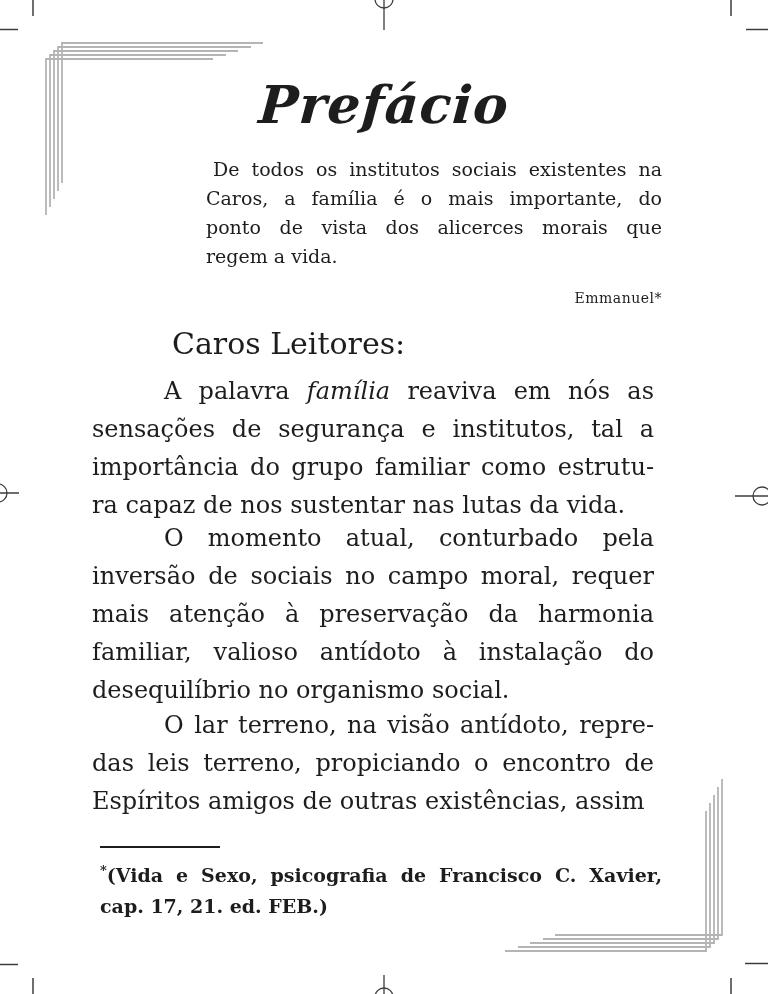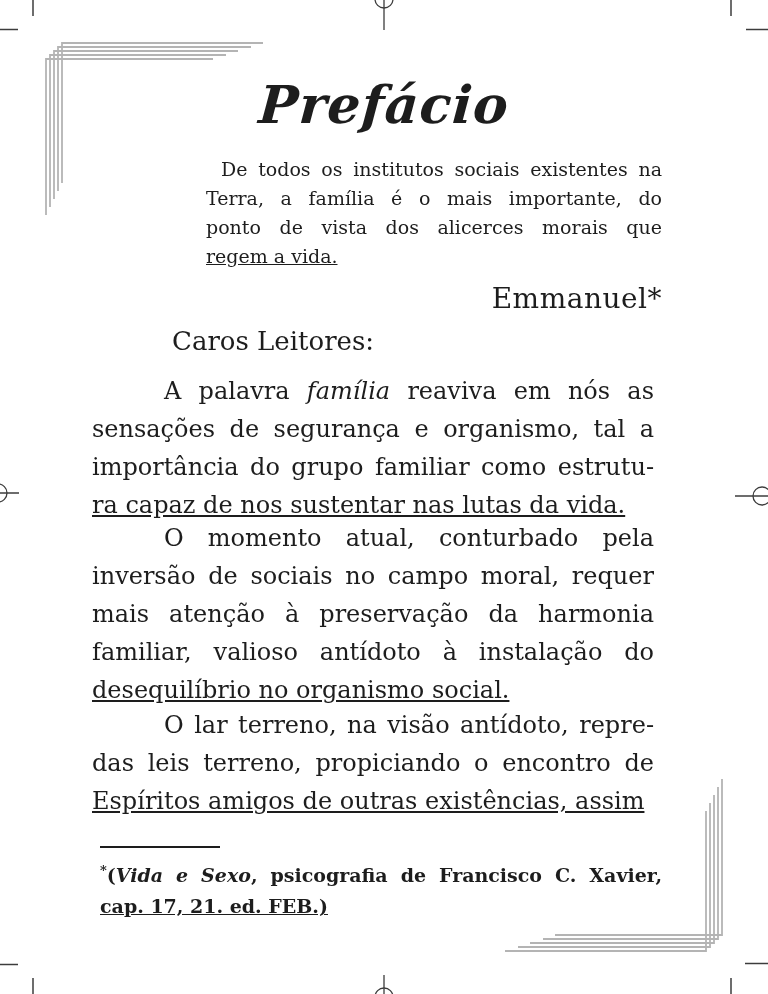--- a/index.html
+++ b/index.html
@@ -5,41 +5,41 @@
   html,body{margin:0;padding:0;background:#ffffff;}
   .page{
     position:relative;width:768px;height:994px;background:#ffffff;
     font-family:"DejaVu Serif", "Liberation Serif", serif;
     color:#1d1d1d;overflow:hidden;
   }
   .decor-svg{position:absolute;left:0;top:0;pointer-events:none;}
 
   
   .jl{text-align:justify;text-align-last:justify;white-space:nowrap;}
-  .jl.last{text-align-last:left;text-decoration:underline;}
+  .jl.last{text-align-last:left;}
   .ind{padding-left:72px;}
 
   .title{
     position:absolute;left:0;top:74px;width:768px;text-align:center;
     font-size:52px;font-weight:bold;font-style:italic;letter-spacing:1px;
     transform:skewX(-4deg);
   }
 
   .epigraph{
     position:absolute;left:206px;top:155px;width:456px;
     font-size:19px;line-height:29px;
   }
-  .epigraph .first{padding-left:7px;margin-left:8px;}
+  .epigraph .first{padding-left:7px;}
 
   .attribution{
-    margin-top:13px;text-align:right;font-size:28px;letter-spacing:0.5px;
+    margin-top:13px;text-align:right;font-size:14px;letter-spacing:0.5px;
   }
 
   .salutation{
-    position:absolute;left:172px;top:326px;font-size:26px;
+    position:absolute;left:172px;top:326px;font-size:30px;
   }
 
   .body-par{
     position:absolute;left:92px;width:562px;
     font-size:24px;line-height:38px;
   }
   .p1{top:372px;}
   .p2{top:519px;}
   .p3{top:706px;}
   .it{font-style:italic;}
@@ -47,21 +47,21 @@
   .footnote{
     position:absolute;left:100px;top:846px;width:562px;
     font-size:19px;line-height:31px;font-weight:bold;
   }
   .footnote-rule{
     width:120px;height:0;border-top:2px solid #1d1d1d;margin-bottom:7px;
   }
   .fn-marker{
     vertical-align:super;font-size:13px;
   }
-  .fn-title{font-style:italic;}
+  .fn-title{}
 </style>
 </head>
 <body>
 
 <div class="page">
 
   <svg class="decor-svg" width="768" height="994" viewBox="0 0 768 994">
     <g stroke="#b4b4b4" stroke-width="1.8" fill="none">
       <polyline points="46,215 46,59 213,59"></polyline>
       <polyline points="50,207 50,55 226,55"></polyline>
@@ -101,31 +101,31 @@
     <g stroke="#3c3c3c" stroke-width="1.3" fill="none">
       <circle cx="762" cy="496" r="9"></circle>
       <line x1="735" y1="496" x2="774" y2="496"></line>
     </g>
   </svg>
 
   <div class="title">Prefácio</div>
 
   <div class="epigraph">
     <div class="jl first">De todos os institutos sociais existentes na</div>
-    <div class="jl">Terra, a família é o mais importante, do</div>
+    <div class="jl">Caros, a família é o mais importante, do</div>
     <div class="jl">ponto de vista dos alicerces morais que</div>
     <div class="jl last">regem a vida.</div>
     <div class="attribution">Emmanuel*</div>
   </div>
 
   <div class="salutation">Caros Leitores:</div>
 
   <div class="body-par p1">
     <div class="jl ind"><span>A palavra</span> <span class="it">família</span> <span>reaviva em nós as</span></div>
-    <div class="jl">sensações de segurança e organismo, tal a</div>
+    <div class="jl">sensações de segurança e institutos, tal a</div>
     <div class="jl">importância do grupo familiar como estrutu-</div>
     <div class="jl last">ra capaz de nos sustentar nas lutas da vida.</div>
   </div>
 
   <div class="body-par p2">
     <div class="jl ind">O momento atual, conturbado pela</div>
     <div class="jl">inversão de sociais no campo moral, requer</div>
     <div class="jl">mais atenção à preservação da harmonia</div>
     <div class="jl">familiar, valioso antídoto à instalação do</div>
     <div class="jl last">desequilíbrio no organismo social.</div>

